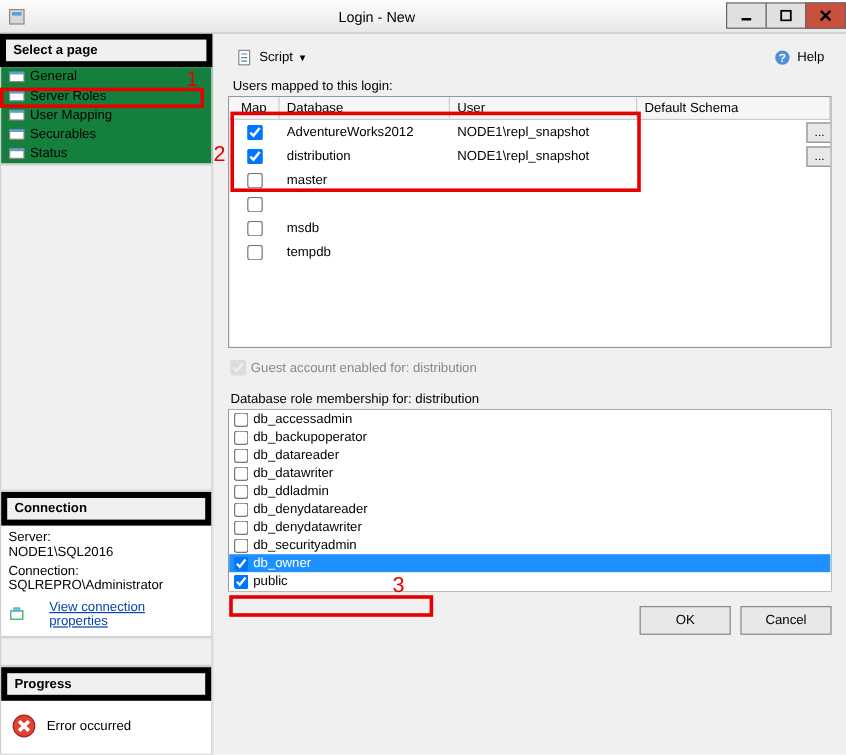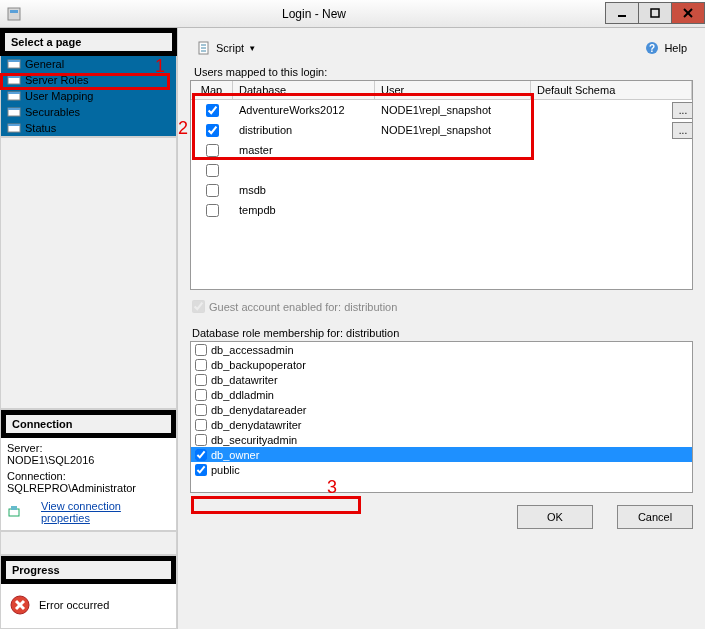--- a/index.html
+++ b/index.html
@@ -41,21 +41,21 @@
       display: flex;
       flex-direction: column;
     }
     .section-title {
       font-weight: bold;
       background: #f0f0f0;
       border: 5px solid #000000;
       padding: 3px 6px;
       font-size: 11px;
     }
-    .page-list { border: 1px solid #d0d0d0; border-top: none; flex: 0 0 auto; background: #0369a1; }
+    .page-list { border: 1px solid #d0d0d0; border-top: none; flex: 0 0 auto; background: #15803d; }
     .page-item {
       padding: 2px 6px;
       display: flex;
       align-items: center;
       gap: 4px;
     }
     .page-icon {
       width: 14px; height: 12px;
       display: inline-block;
   
@@ -147,21 +147,21 @@
       display: flex; align-items: center; gap: 4px;
       padding: 0 4px;
       height: 15px;
       font-size: 11px;
     }
     .role-item input[type=checkbox] { width: 12px; height: 12px; }
     .role-item.selected { background: #1e90ff; color: #fff; }
     .dialog-buttons {
       display: flex;
       justify-content: flex-end;
-      gap: 24px;
+      gap: 8px;
       padding-top: 12px;
     }
     .dlg-btn {
       width: 76px; height: 24px;
       border: 1px solid #888;
       background: #e8e8e8;
       font-size: 11px;
     }
     
     .hl { position: absolute; border: 3px solid #e60000; pointer-events: none; }
@@ -354,20 +354,24 @@
         <div class="role-item">
           <input type="checkbox" style="">
           <span>db_accessadmin</span>
         </div>
         <div class="role-item">
           <input type="checkbox" style="">
           <span>db_backupoperator</span>
         </div>
         <div class="role-item">
           <input type="checkbox" style="">
+          <span>db_datareader</span>
+        </div>
+        <div class="role-item">
+          <input type="checkbox" style="">
           <span>db_datawriter</span>
         </div>
         <div class="role-item">
           <input type="checkbox" style="">
           <span>db_ddladmin</span>
         </div>
         <div class="role-item">
           <input type="checkbox" style="">
           <span>db_denydatareader</span>
         </div>

